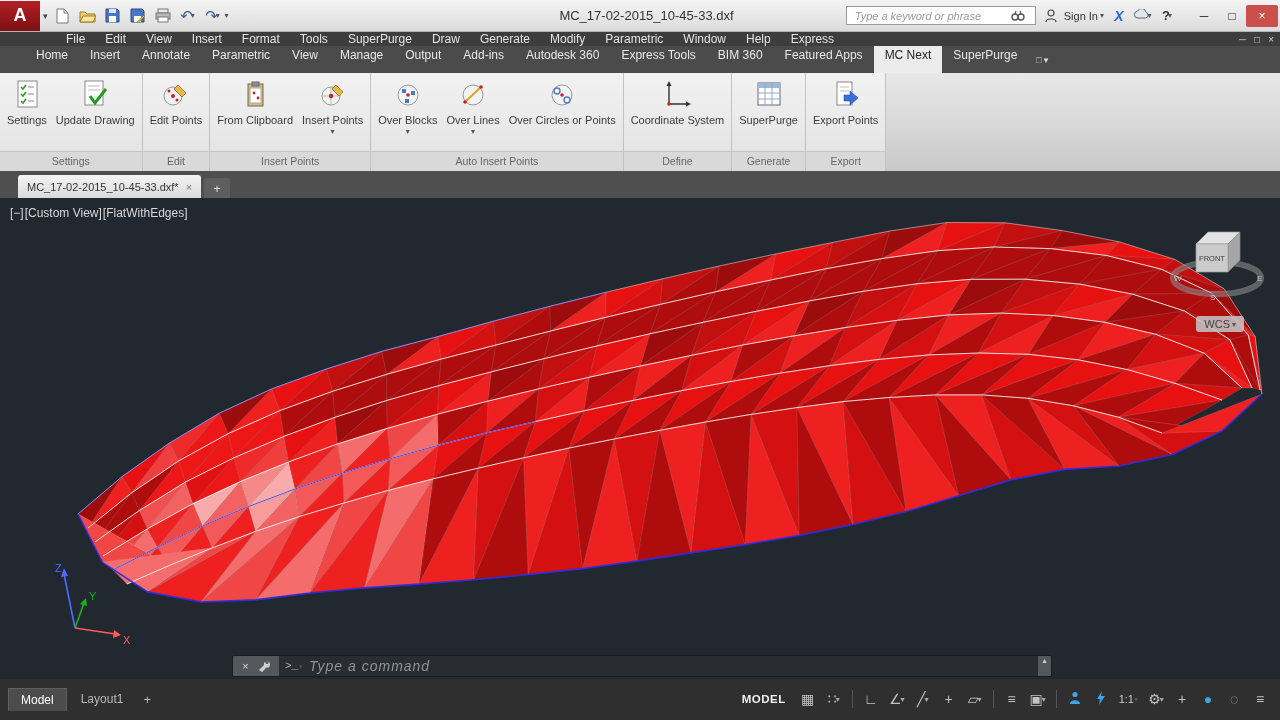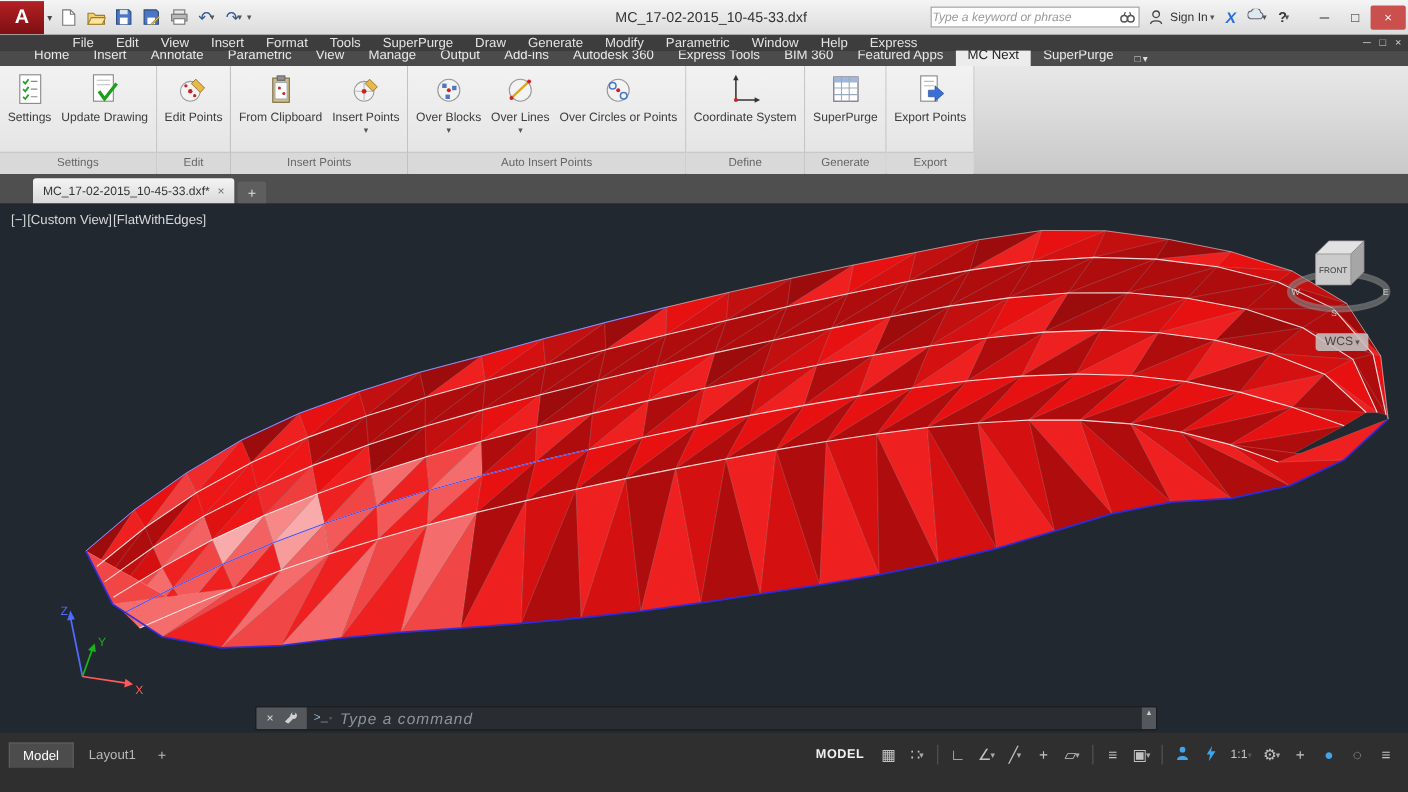--- a/index.html
+++ b/index.html
@@ -9,54 +9,54 @@
   
   .titlebar { height:32px; background:linear-gradient(#f4f4f4,#dcdcdc); display:flex; align-items:center; position:relative; border-bottom:1px solid #b5b5b5; }
   .logo-badge { width:40px; height:30px; background:linear-gradient(#b32024,#7e1013); display:flex; align-items:center; justify-content:center; color:#fff; font-weight:bold; font-size:18px; margin-right:2px; }
   .logo-drop { font-size:9px; color:#444; margin:0 4px 0 1px; }
   .qat { display:flex; align-items:center; gap:3px; }
   .qat-btn { width:22px; height:22px; display:flex; align-items:center; justify-content:center; border-radius:2px; }
   .qat-glyph { font-size:15px; color:#355a92; }
   .mini-drop { font-size:8px; color:#555; margin-left:-2px; }
   .tb-title { position:absolute; left:13px; right:0; text-align:center; font-size:13px; color:#333; pointer-events:none; }
   .tb-right { margin-left:auto; display:flex; align-items:center; gap:6px; padding-right:2px; z-index:2; }
-  .searchbox { display:flex; align-items:center; background:#fff; border:1px solid #9a9a9a; height:19px; width:190px; padding:0 1px; }
+  .searchbox { display:flex; align-items:center; background:#fff; border:1px solid #9a9a9a; height:19px; width:190px; padding:0 8px; }
   .searchbox input { border:none; outline:none; flex:1; font-size:11px; font-family:"Liberation Sans",sans-serif; }
   .searchbox input::placeholder { font-style:italic; color:#999; }
   .signin { display:flex; align-items:center; gap:4px; font-size:11px; color:#333; }
   .tb-icon { display:flex; align-items:center; justify-content:center; width:18px; height:18px; }
   .help-glyph { font-size:13px; color:#333; font-weight:bold; }
   .winbtns { display:flex; align-items:flex-start; margin-left:8px; }
   .winbtn { width:28px; height:22px; display:flex; align-items:center; justify-content:center; font-size:12px; color:#222; }
   .winbtn.close { background:#c9504c; color:#fff; border-radius:2px; width:32px; }
 
   
   .menubar { height:14px; background:#3d3d3d; display:flex; align-items:center; padding-left:56px; position:relative; }
   .menu-item { color:#e4e4e4; font-size:12px; padding:0 10px; height:100%; display:flex; align-items:center; }
   .mdi-controls { position:absolute; right:6px; top:0; height:100%; display:flex; align-items:center; gap:8px; color:#cfcfcf; font-size:10px; }
 
   
-  .tabrow { height:14px; background:#4b4b4b; display:flex; align-items:flex-end; padding-left:20px; }
+  .tabrow { height:27px; background:#4b4b4b; display:flex; padding-left:25px; }
   .rtab { color:#e8e8e8; font-size:12px; padding:2px 11px 3px; }
   .rtab.active { background:#ececec; color:#222; }
   .rtab-extra { display:flex; align-items:center; gap:2px; color:#ddd; font-size:9px; padding:2px 8px; }
 
   
   .ribbon { height:98px; background:linear-gradient(#f0f0f0,#dadada); display:flex; }
   .rpanel { display:flex; flex-direction:column; border-right:1px solid #c2c2c2; background:linear-gradient(#f2f2f2,#e2e2e2); }
   .rpanel-body { height:78px; display:flex; align-items:flex-start; padding:3px 3px 0; gap:1px; }
   .rbtn { display:flex; flex-direction:column; align-items:center; padding:2px 4px 0; border-radius:2px; height:72px; }
   .ricon { width:32px; height:32px; display:flex; align-items:center; justify-content:center; }
   .rlabel { font-size:11px; color:#3c3c3c; margin-top:4px; white-space:nowrap; }
   .rdrop { font-size:8px; color:#555; margin-top:1px; }
   .rpanel-title { height:20px; background:#d9d9d9; border-top:1px solid #c6c6c6; font-size:10.5px; color:#666; text-align:center; line-height:19px; padding:0 8px; white-space:nowrap; }
   .ribbon-fill { flex:1; background:linear-gradient(#e8e8e8,#c9c9c9); }
 
   
-  .filetabs { height:27px; background:#4f4f4f; display:flex; align-items:flex-end; padding-left:30px; gap:3px; }
+  .filetabs { height:27px; background:#4f4f4f; display:flex; align-items:flex-end; padding-left:18px; gap:3px; }
   .ftab { background:linear-gradient(#f4f4f4,#dadada); color:#333; font-size:11px; display:flex; align-items:center; gap:7px; padding:4px 9px; border-radius:3px 3px 0 0; height:23px; }
   .ftab-close { color:#777; font-size:11px; }
   .ftab-plus { background:#5e5e5e; color:#ddd; width:26px; height:20px; border-radius:3px 3px 0 0; display:flex; align-items:center; justify-content:center; font-size:13px; }
 
   
   .viewport { position:relative; height:481px; background:#212830; overflow:hidden; }
   #mesh-svg { position:absolute; left:0; top:0; }
   .vp-controls { position:absolute; left:10px; top:8px; font-size:12px; color:#d8d8d8; display:flex; }
   .vp-controls span { margin-right:1px; }
   .viewcube { position:absolute; right:14px; top:20px; }

